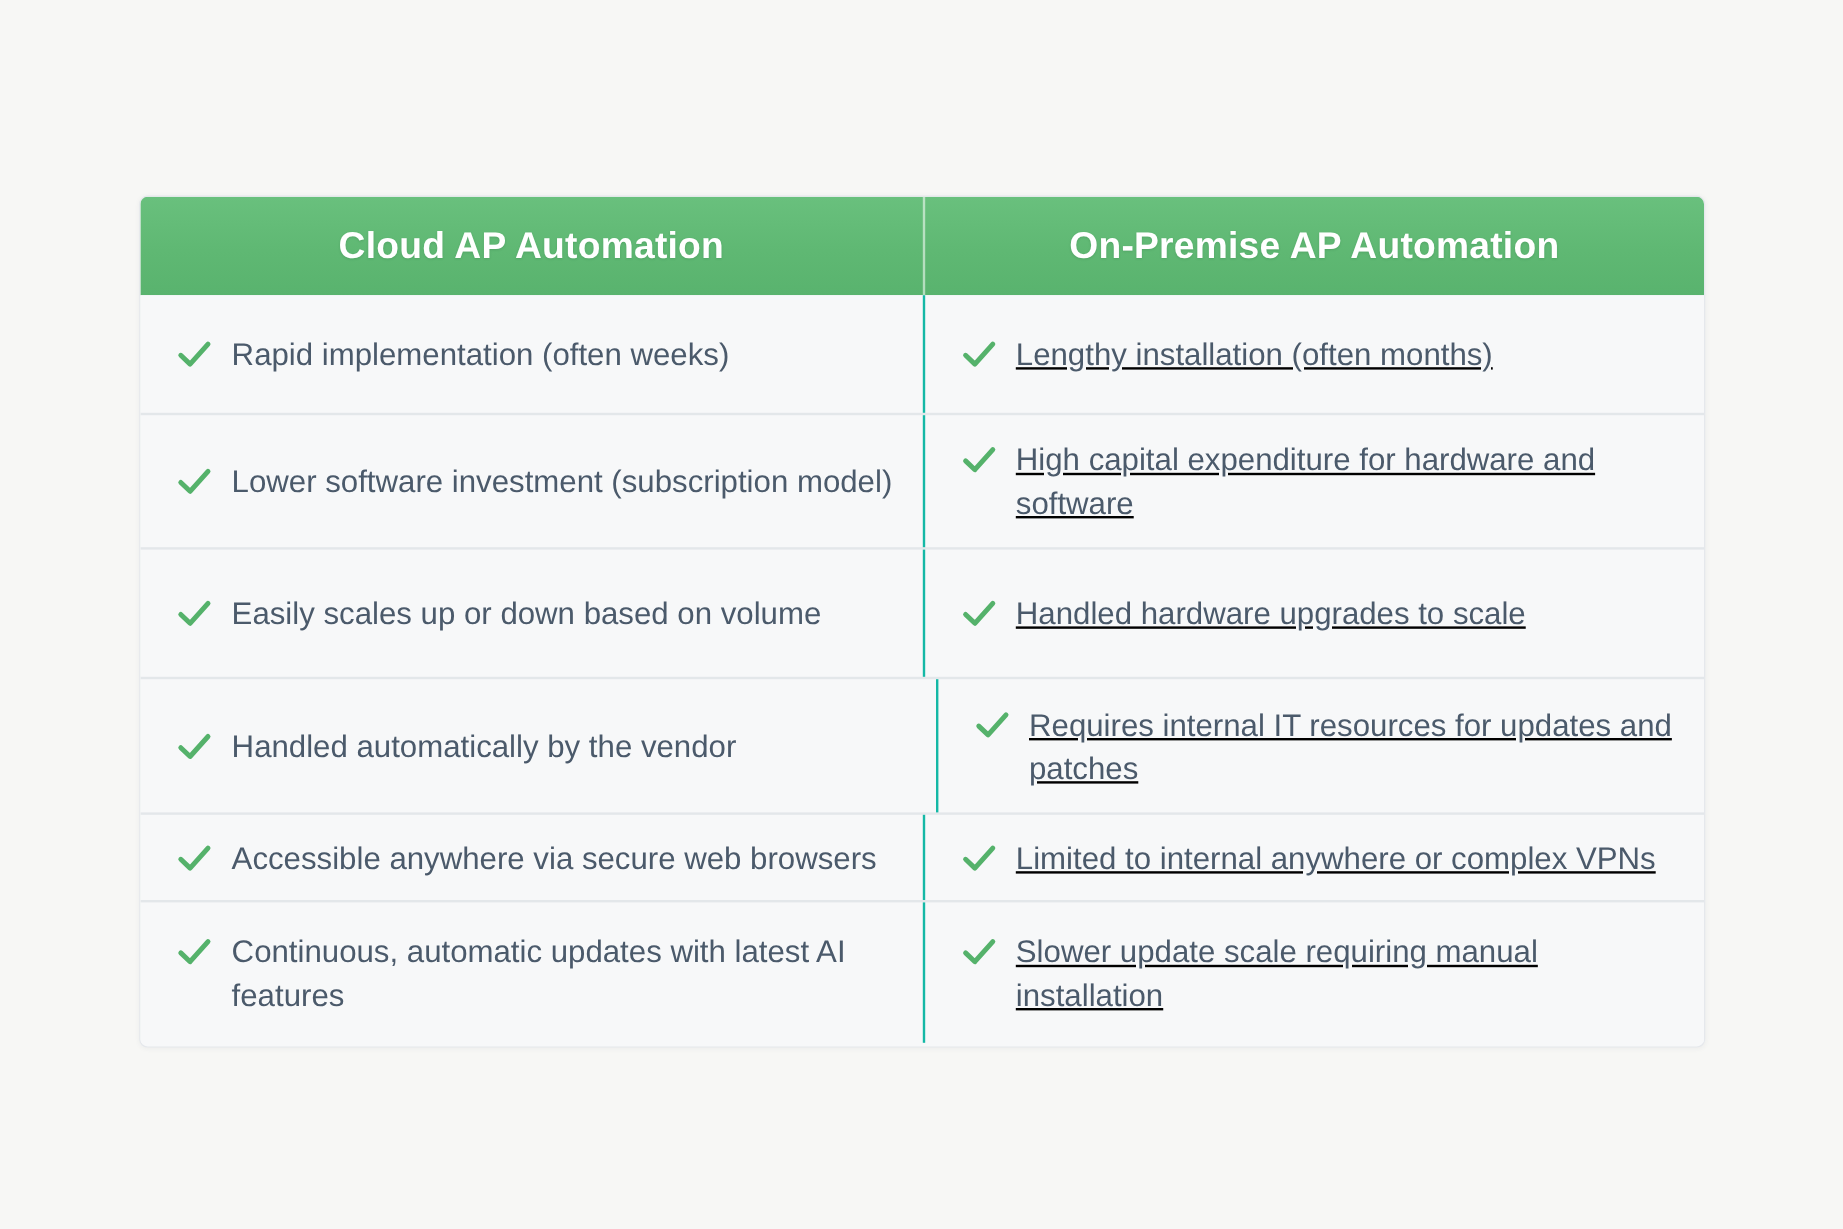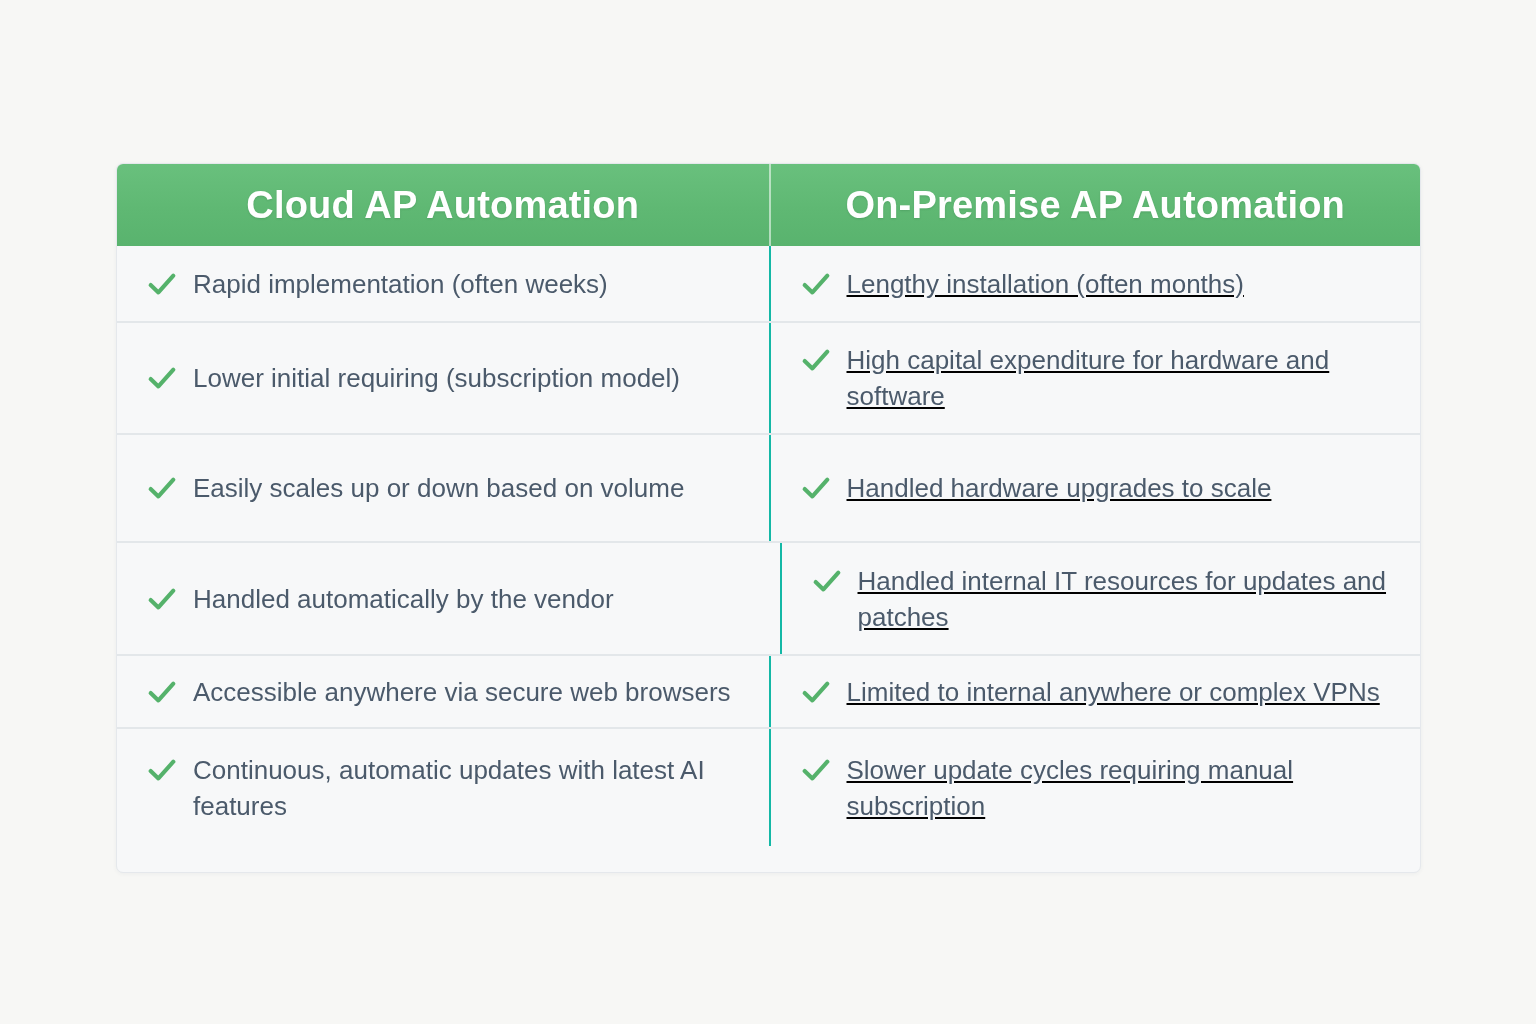--- a/index.html
+++ b/index.html
@@ -23,35 +23,35 @@
     display: grid;
     grid-template-columns: 1fr 1fr;
     height: 82px;
     background: linear-gradient(180deg, #69c07d 0%, #5fb873 55%, #59b36e 100%);
   }
   .header-cell {
     display: flex;
     align-items: center;
     justify-content: center;
     color: #ffffff;
-    font-size: 38px;
+    font-size: 31px;
     font-weight: bold;
     letter-spacing: 0.2px;
     text-shadow: 0 1px 2px rgba(30,80,45,0.18);
   }
   .header-cell + .header-cell {
     border-left: 2px solid rgba(255,255,255,0.55);
   }
   .body-row {
     display: grid;
     grid-template-columns: 1fr 1fr;
     background: #f7f8f9;
   }
   .body-row + .body-row { border-top: 2px solid #e3e7ea; }
-  .body-row:nth-of-type(2) { height: 75px; }
+  .body-row:nth-of-type(2) { height: 98px; }
   .body-row:nth-of-type(3) { height: 112px; }
   .body-row:nth-of-type(4) { height: 108px; }
   .body-row:nth-of-type(5) { height: 113px; gap: 22px; }
   .body-row:nth-of-type(6) { height: 73px; }
   .body-row:nth-of-type(7) { height: 119px; }
   .cell {
     display: flex;
     align-items: center;
     padding: 0 20px 0 29px;
     overflow: hidden;
@@ -108,21 +108,21 @@
   </div>
 
   <div class="body-row">
     <div class="cell">
       <div class="cell-inner">
         <span class="check">
             <svg viewBox="0 0 24 24" fill="none">
               <path d="M3.5 12.8 L9.3 18.3 L20.5 5.8" stroke="#55b26b" stroke-width="3.1" stroke-linecap="round" stroke-linejoin="round"></path>
             </svg>
           </span>
-        <span class="cell-text">Lower initial requiring (subscription model)</span>
+        <span class="cell-text">Lower software investment (subscription model)</span>
       </div>
     </div>
     <div class="cell">
       <div class="cell-inner">
         <span class="check">
             <svg viewBox="0 0 24 24" fill="none">
               <path d="M3.5 12.8 L9.3 18.3 L20.5 5.8" stroke="#55b26b" stroke-width="3.1" stroke-linecap="round" stroke-linejoin="round"></path>
             </svg>
           </span>
         <span class="cell-text">High capital expenditure for hardware and software</span>
@@ -164,21 +164,21 @@
         <span class="cell-text">Handled automatically by the vendor</span>
       </div>
     </div>
     <div class="cell">
       <div class="cell-inner">
         <span class="check">
             <svg viewBox="0 0 24 24" fill="none">
               <path d="M3.5 12.8 L9.3 18.3 L20.5 5.8" stroke="#55b26b" stroke-width="3.1" stroke-linecap="round" stroke-linejoin="round"></path>
             </svg>
           </span>
-        <span class="cell-text">Handled internal IT resources for updates and patches</span>
+        <span class="cell-text">Requires internal IT resources for updates and patches</span>
       </div>
     </div>
   </div>
 
   <div class="body-row">
     <div class="cell">
       <div class="cell-inner">
         <span class="check">
             <svg viewBox="0 0 24 24" fill="none">
               <path d="M3.5 12.8 L9.3 18.3 L20.5 5.8" stroke="#55b26b" stroke-width="3.1" stroke-linecap="round" stroke-linejoin="round"></path>
@@ -210,18 +210,18 @@
         <span class="cell-text">Continuous, automatic updates with latest AI features</span>
       </div>
     </div>
     <div class="cell">
       <div class="cell-inner">
         <span class="check">
             <svg viewBox="0 0 24 24" fill="none">
               <path d="M3.5 12.8 L9.3 18.3 L20.5 5.8" stroke="#55b26b" stroke-width="3.1" stroke-linecap="round" stroke-linejoin="round"></path>
             </svg>
           </span>
-        <span class="cell-text">Slower update cycles requiring manual subscription</span>
+        <span class="cell-text">Slower update scale requiring manual installation</span>
       </div>
     </div>
   </div>
 
 </div>
 
 </body></html>

